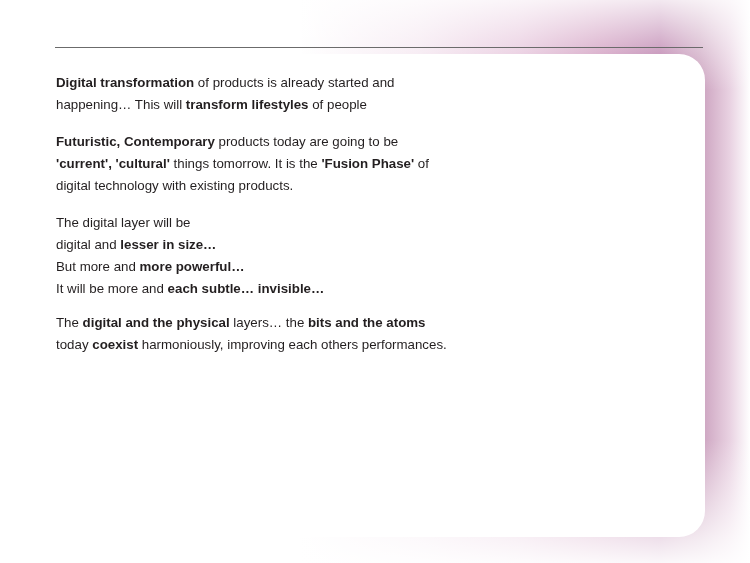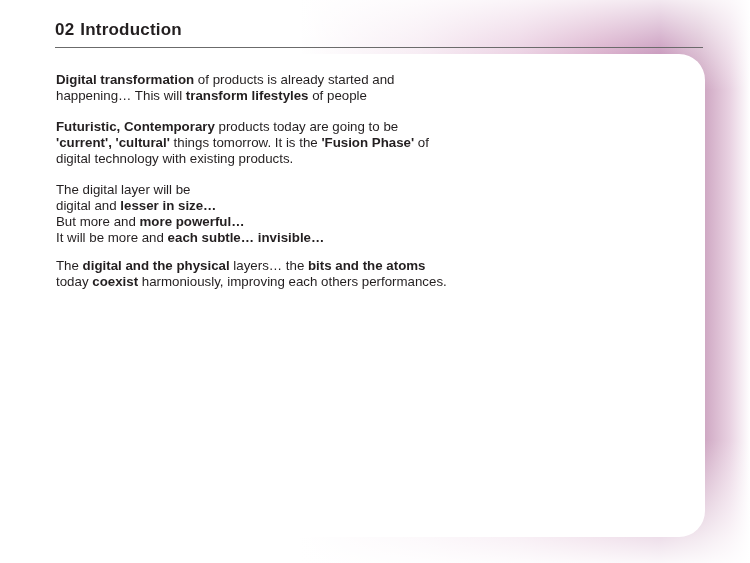--- a/index.html
+++ b/index.html
@@ -83,41 +83,38 @@
     border-radius: 26px;
     z-index: 2;
   }
 
   .body-text {
     position: absolute;
     left: 33px;
     top: 18px;
     width: 400px;
     font-size: 13.3px;
-    line-height: 16px;
+    line-height: 22px;
     color: #231f20;
   }
   .para {
     margin: 0 0 15px 0;
   }
   .para.lines {
     margin-bottom: 12px;
   }
   b {
     font-weight: bold;
   }
 </style>
 </head>
 <body>
 
 <div class="slide">
 
-  <div class="title-bar">
-    <span class="title-text"><span class="title-num">02</span><span>Introduction</span></span>
-  </div>
   <div class="title-rule"></div>
 
   <div class="content-card">
     <div class="body-text">
       <p class="para"><b>Digital transformation</b><span> of products is already started and happening… This will </span><b>transform lifestyles</b><span> of people</span></p>
       <p class="para"><b>Futuristic, Contemporary</b><span> products today are going to be </span><b>'current', 'cultural'</b><span> things tomorrow. It is the </span><b>'Fusion Phase'</b><span> of digital technology with existing products.</span></p>
       <p class="para lines"><span>The digital layer will be</span><br><span>digital and </span><b>lesser in  size…</b><br><span>But more and </span><b>more powerful…</b><br><span>It will be more and </span><b>each subtle… invisible…</b></p>
       <p class="para"><span>The </span><b>digital and the physical</b><span> layers…  the </span><b>bits and the atoms</b><span> today </span><b>coexist</b><span> harmoniously, improving each others performances.</span></p>
     </div>
   </div>

